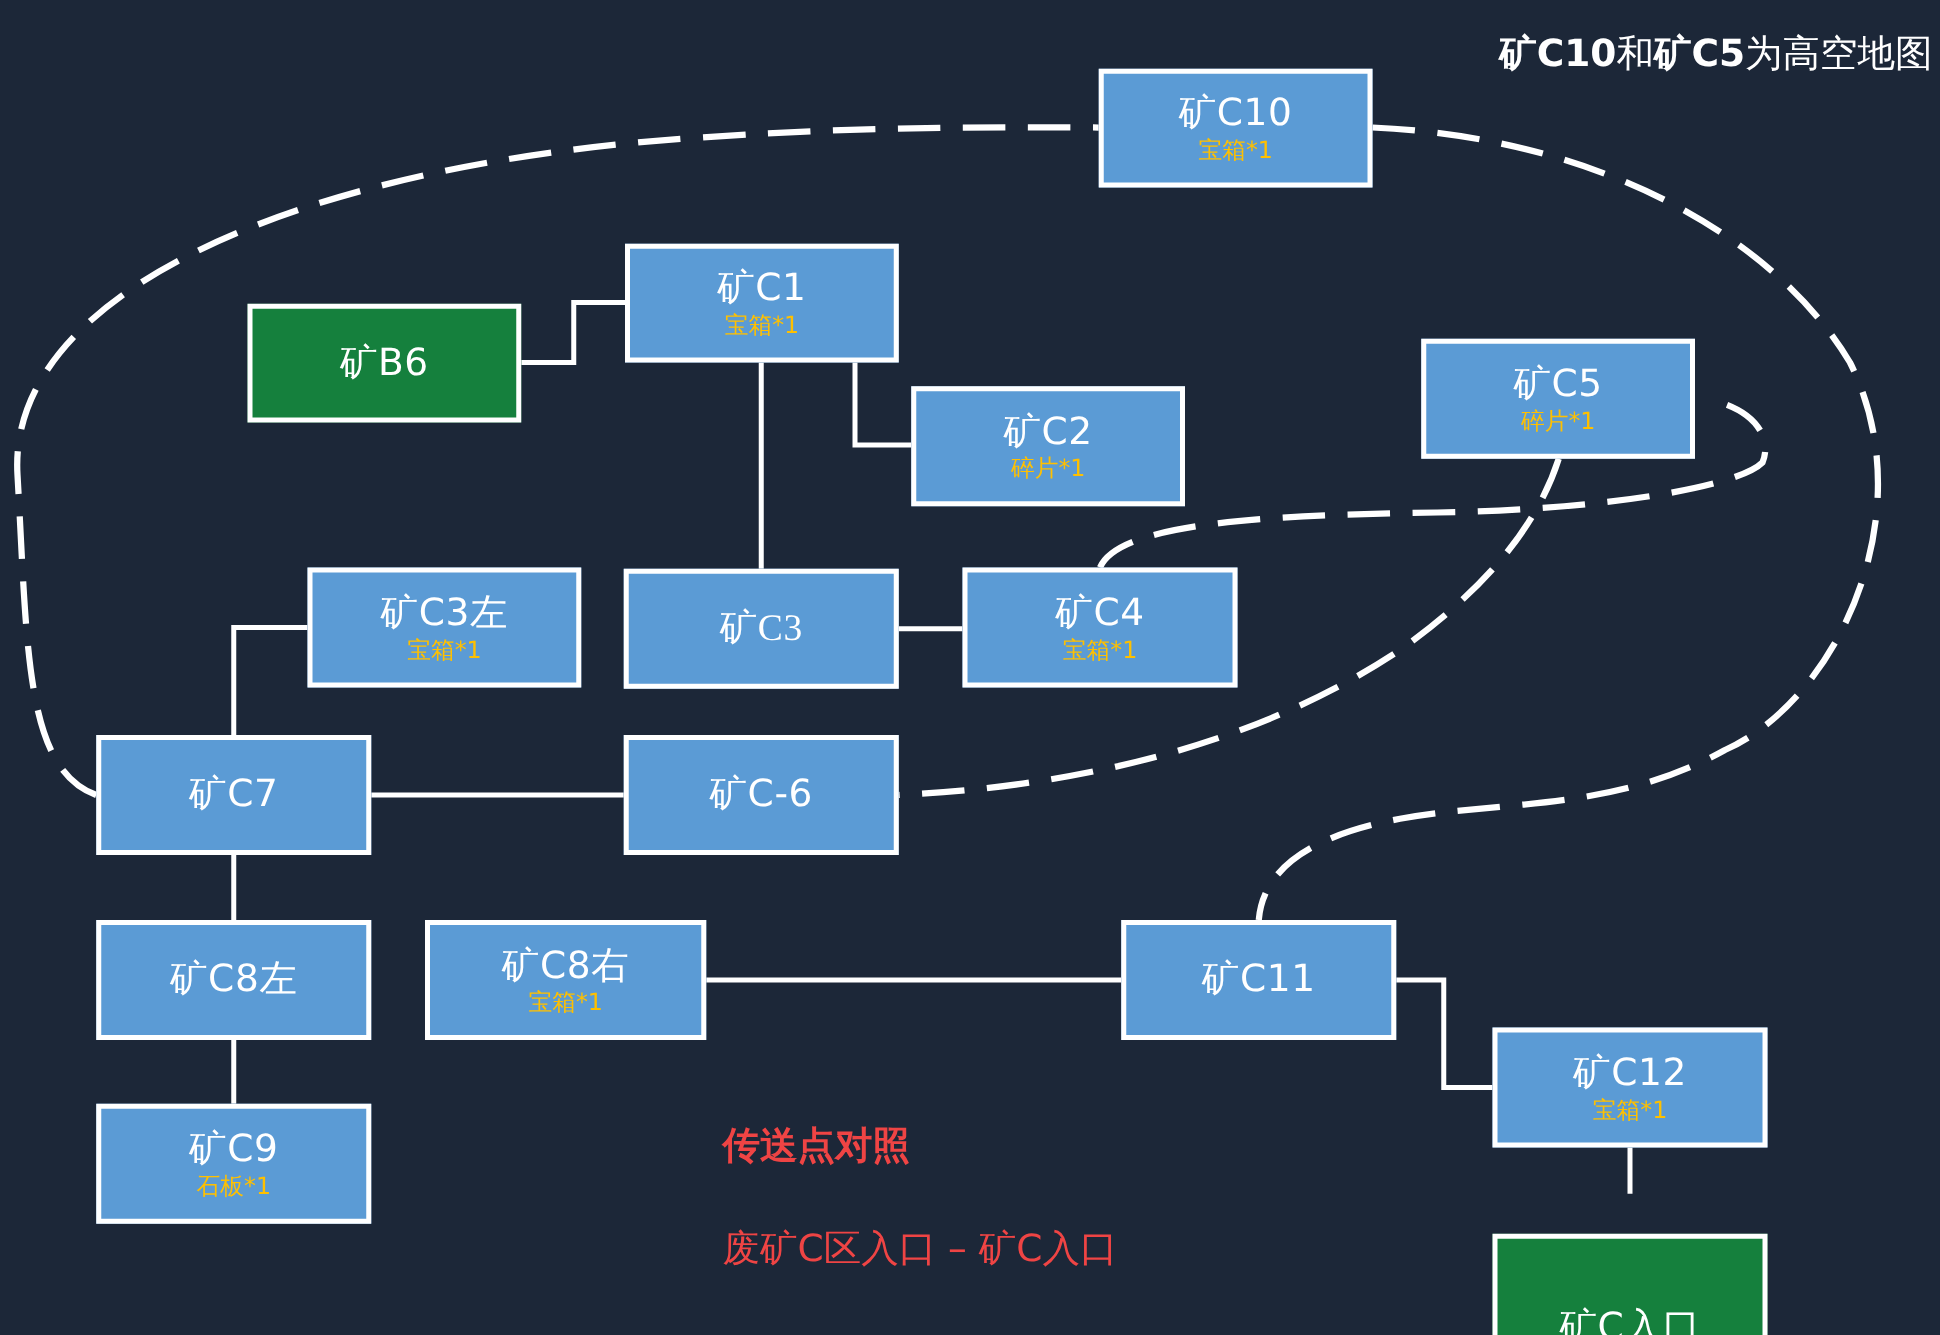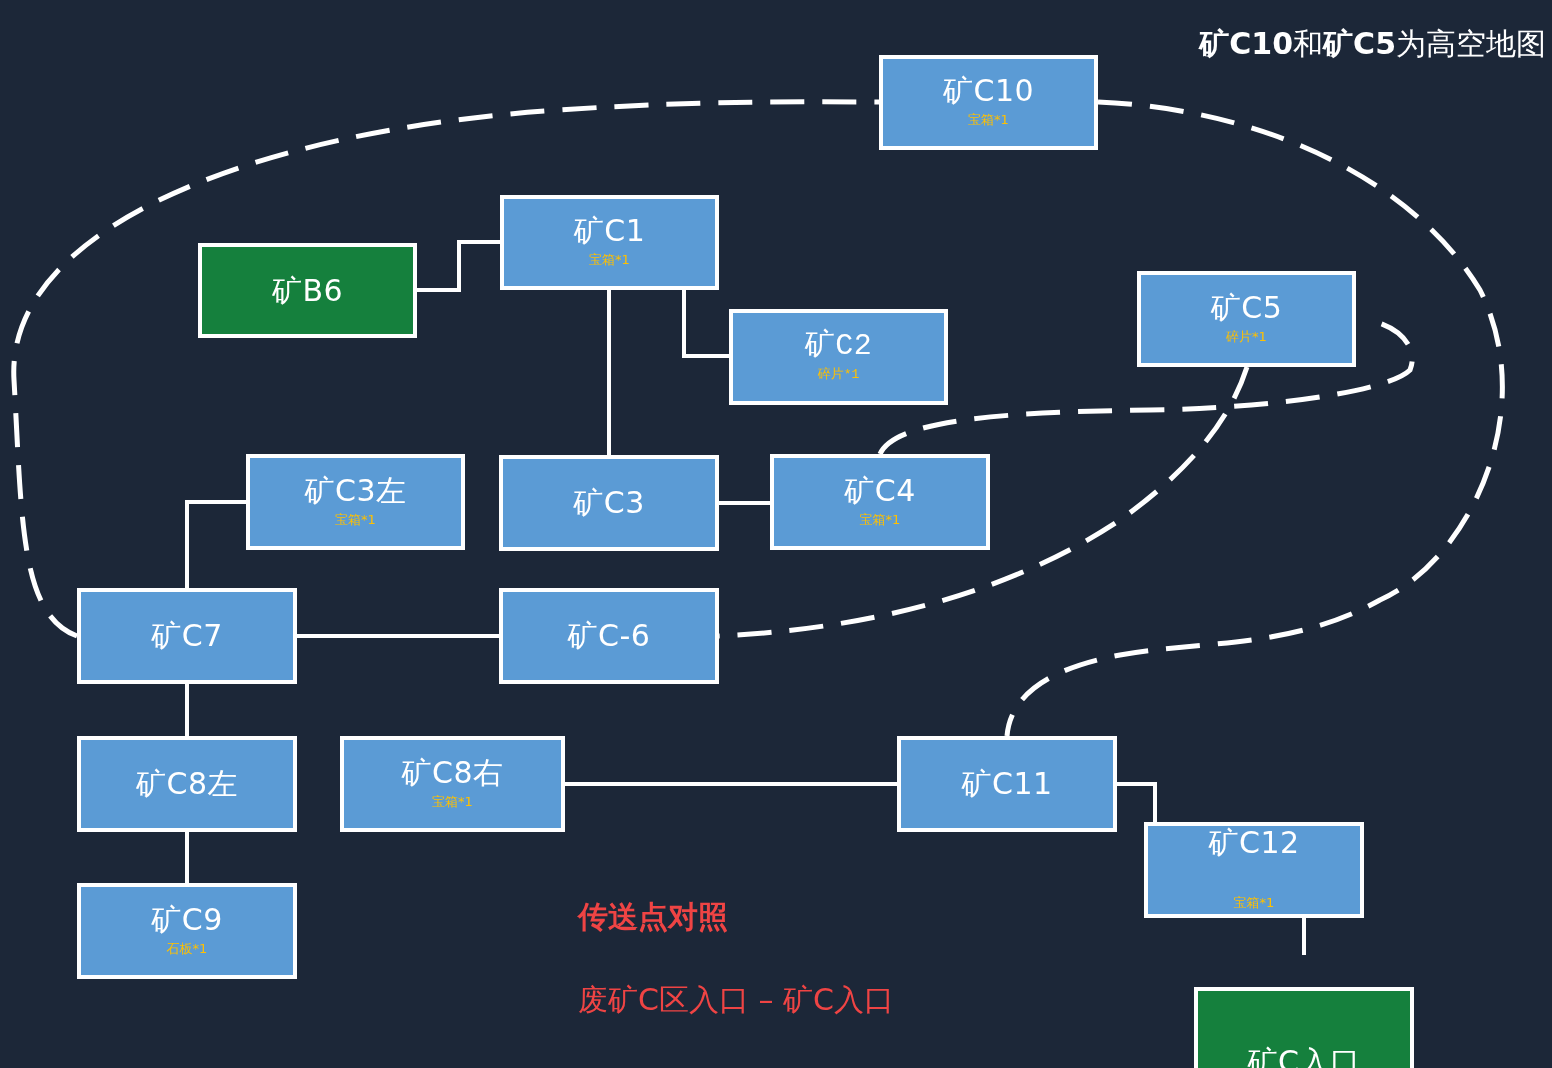--- a/index.html
+++ b/index.html
@@ -15,21 +15,21 @@
       position: absolute;
       box-sizing: border-box;
       border: 4px solid #ffffff;
       background: #5b9bd5;
       display: flex; flex-direction: column; align-items: center; justify-content: center;
       color: #ffffff;
       cursor: pointer;
     }
     .node.green { background: #15803d; }
     .node .label { font-size: 30px; line-height: 34px; letter-spacing: 0.5px; }
-    .node .loot { font-size: 13px; line-height: 22px; color: #ffc000; margin-top: 1px; }
+    .node .loot { font-size: 19px; line-height: 22px; color: #ffc000; margin-top: 1px; }
     .title {
       position: absolute; right: 6px; top: 24px;
       color: #ffffff; font-size: 30px; line-height: 40px; white-space: nowrap;
     }
     .title b { font-weight: bold; }
     .legend { position: absolute; left: 578px; top: 897px; color: #ef4444; }
     .legend .lh { font-size: 30px; font-weight: bold; line-height: 40px; margin-bottom: 42px; }
     .legend .li { font-size: 30px; line-height: 42px; white-space: nowrap; }
   </style>
 </head>
@@ -66,33 +66,33 @@
     <span class="label">矿C10</span>
     <span class="loot">宝箱*1</span>
   </div>
   <div class="node" style="left:500px;top:195px;width:219px;height:95px;text-align:center;">
     <span class="label">矿C1</span>
     <span class="loot">宝箱*1</span>
   </div>
   <div class="node green" style="left:198px;top:243px;width:219px;height:95px;">
     <span class="label">矿B6</span>
   </div>
-  <div class="node" style="left:729px;top:309px;width:219px;height:96px;font-family:Liberation Mono, monospace;">
+  <div class="node" style="left:729px;top:309px;width:219px;height:96px;">
     <span class="label">矿C2</span>
     <span class="loot">碎片*1</span>
   </div>
   <div class="node" style="left:1137px;top:271px;width:219px;height:96px;">
     <span class="label">矿C5</span>
     <span class="loot">碎片*1</span>
   </div>
   <div class="node" style="left:246px;top:454px;width:219px;height:96px;">
     <span class="label">矿C3左</span>
     <span class="loot">宝箱*1</span>
   </div>
-  <div class="node" style="left:499px;top:455px;width:220px;height:96px;">
+  <div class="node" style="left:499px;top:455px;width:220px;height:96px;font-family:Liberation Serif, serif;">
     <span class="label">矿C3</span>
   </div>
   <div class="node" style="left:770px;top:454px;width:220px;height:96px;">
     <span class="label">矿C4</span>
     <span class="loot">宝箱*1</span>
   </div>
   <div class="node" style="left:77px;top:588px;width:220px;height:96px;justify-content:center;">
     <span class="label">矿C7</span>
   </div>
   <div class="node" style="left:499px;top:588px;width:220px;height:96px;">
@@ -105,21 +105,21 @@
     <span class="label">矿C8右</span>
     <span class="loot">宝箱*1</span>
   </div>
   <div class="node" style="left:897px;top:736px;width:220px;height:96px;">
     <span class="label">矿C11</span>
   </div>
   <div class="node" style="left:77px;top:883px;width:220px;height:96px;">
     <span class="label">矿C9</span>
     <span class="loot">石板*1</span>
   </div>
-  <div class="node" style="left:1144px;top:822px;width:220px;height:96px;justify-content:space-between;">
+  <div class="node" style="left:1194px;top:822px;width:220px;height:96px;">
     <span class="label">矿C12</span>
     <span class="loot">宝箱*1</span>
   </div>
   <div class="node green" style="left:1194px;top:987px;width:220px;height:96px;justify-content:flex-end;">
     <span class="label">矿C入口</span>
   </div>
 
   <div class="legend">
     <div class="lh">传送点对照</div>
     <div class="li">废矿C区入口 – 矿C入口</div>

